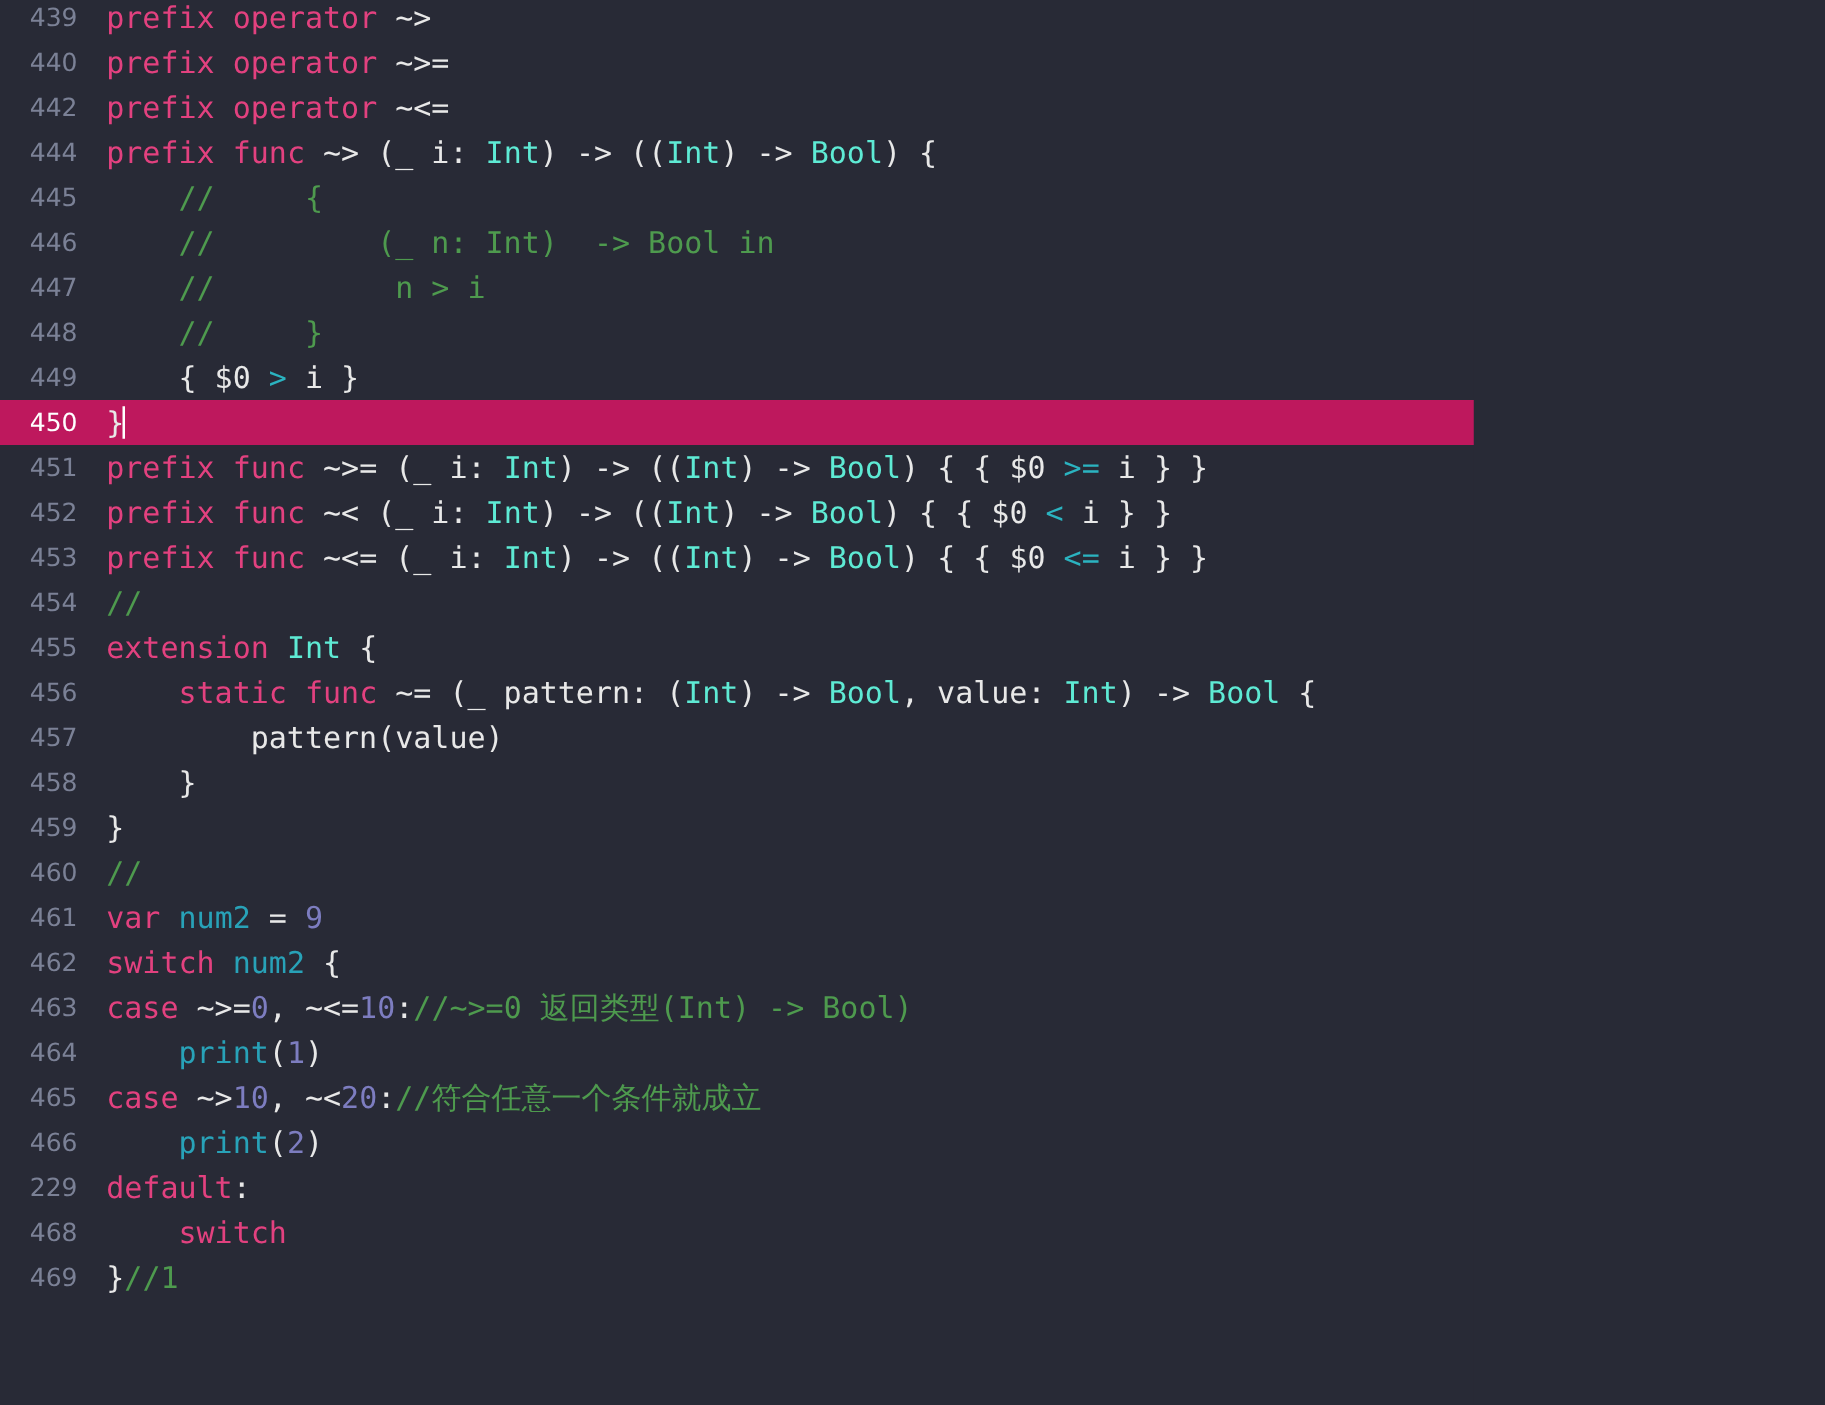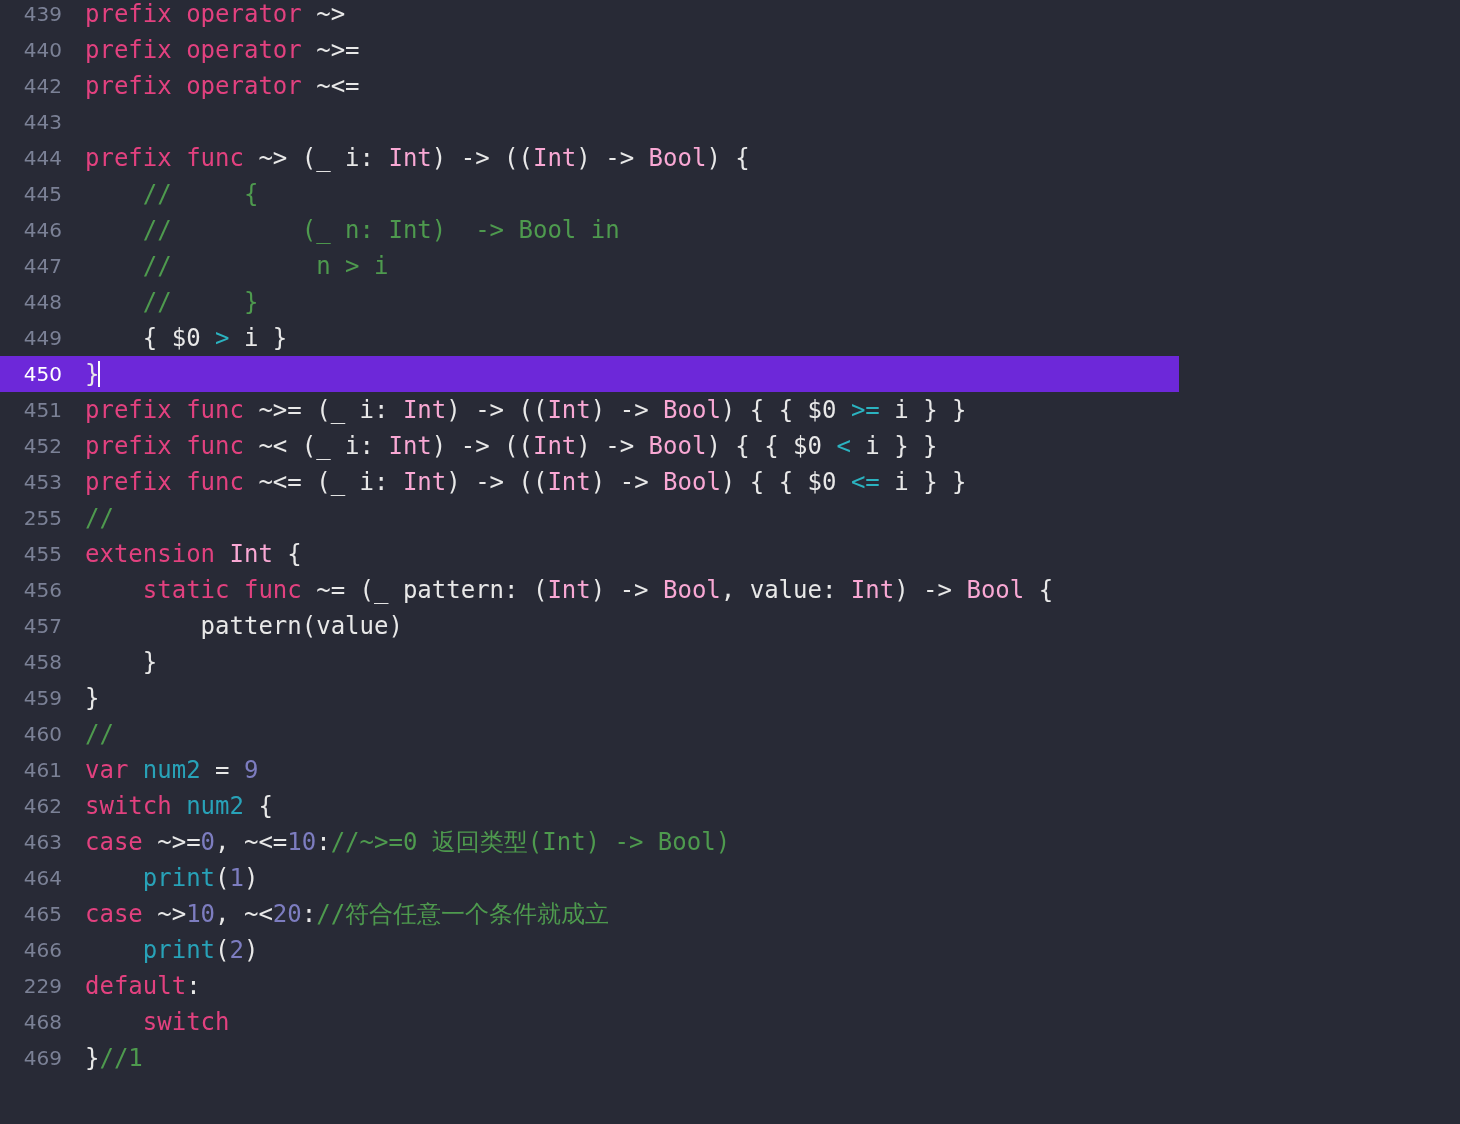--- a/index.html
+++ b/index.html
@@ -28,21 +28,21 @@
   .line {
     position: relative;
     height: 36px;
     line-height: 36px;
     white-space: pre;
     font-size: 24px;
     letter-spacing: 0px;
   }
 
   .line.active {
-    background: #6d28d9;
+    background: #be185d;
     text-decoration: underline;
   }
 
   .gutter {
     position: absolute;
     left: 0;
     top: 0;
     width: 62px;
     text-align: right;
     color: #7b8196;
@@ -57,21 +57,21 @@
   .code {
     position: absolute;
     left: 85px;
     top: 0;
     right: 0;
     color: #e6e6e6;
   }
 
   
   .kw   { color: #e2417f; }            
-  .typ  { color: #f9a8d4; }            
+  .typ  { color: #5eead4; }            
   .fn   { color: #28a2b8; text-align: right; }            
   .num  { color: #7d7dc0; }            
   .cmt  { color: #4e9a4e; }            
   .op   { color: #2bb3c0; }            
   .pln  { color: #e8e8e8; }            
 
   .cursor {
     display: inline-block;
     width: 2px;
     height: 26px;
@@ -81,32 +81,31 @@
   }
 </style>
 </head>
 <body>
 
 <div id="editor">
     <div style="position: absolute; left: 0px; right: 0px; top: -4px;">
       <div class="line"><div class="gutter">439</div><div class="code"><span class="kw">prefix</span><span class="pln"> </span><span class="kw">operator</span><span class="pln"> ~&gt;</span></div></div>
       <div class="line"><div class="gutter">440</div><div class="code"><span class="kw">prefix</span><span class="pln"> </span><span class="kw">operator</span><span class="pln"> ~&gt;=</span></div></div>
       <div class="line"><div class="gutter">442</div><div class="code"><span class="kw">prefix</span><span class="pln"> </span><span class="kw">operator</span><span class="pln"> ~&lt;=</span></div></div>
-      <div class="line"><div class="gutter">443</div><div class="code"></div></div>
       <div class="line"><div class="gutter">444</div><div class="code"><span class="kw">prefix</span><span class="pln"> </span><span class="kw">func</span><span class="pln"> ~&gt; (_ i: </span><span class="typ">Int</span><span class="pln">) -&gt; ((</span><span class="typ">Int</span><span class="pln">) -&gt; </span><span class="typ">Bool</span><span class="pln">) {</span></div></div>
       <div class="line"><div class="gutter">445</div><div class="code"><span class="cmt">    //     {</span></div></div>
       <div class="line"><div class="gutter">446</div><div class="code"><span class="cmt">    //         (_ n: Int)  -&gt; Bool in</span></div></div>
       <div class="line"><div class="gutter">447</div><div class="code"><span class="cmt">    //          n &gt; i</span></div></div>
       <div class="line"><div class="gutter">448</div><div class="code"><span class="cmt">    //     }</span></div></div>
       <div class="line"><div class="gutter">449</div><div class="code"><span class="pln">    { $0 </span><span class="op">&gt;</span><span class="pln"> i }</span></div></div>
       <div class="line active"><div class="gutter">450</div><div class="code"><span class="pln">}</span><span class="cursor"></span></div></div>
       <div class="line"><div class="gutter">451</div><div class="code"><span class="kw">prefix</span><span class="pln"> </span><span class="kw">func</span><span class="pln"> ~&gt;= (_ i: </span><span class="typ">Int</span><span class="pln">) -&gt; ((</span><span class="typ">Int</span><span class="pln">) -&gt; </span><span class="typ">Bool</span><span class="pln">) { { $0 </span><span class="op">&gt;=</span><span class="pln"> i } }</span></div></div>
       <div class="line"><div class="gutter">452</div><div class="code"><span class="kw">prefix</span><span class="pln"> </span><span class="kw">func</span><span class="pln"> ~&lt; (_ i: </span><span class="typ">Int</span><span class="pln">) -&gt; ((</span><span class="typ">Int</span><span class="pln">) -&gt; </span><span class="typ">Bool</span><span class="pln">) { { $0 </span><span class="op">&lt;</span><span class="pln"> i } }</span></div></div>
       <div class="line"><div class="gutter">453</div><div class="code"><span class="kw">prefix</span><span class="pln"> </span><span class="kw">func</span><span class="pln"> ~&lt;= (_ i: </span><span class="typ">Int</span><span class="pln">) -&gt; ((</span><span class="typ">Int</span><span class="pln">) -&gt; </span><span class="typ">Bool</span><span class="pln">) { { $0 </span><span class="op">&lt;=</span><span class="pln"> i } }</span></div></div>
-      <div class="line"><div class="gutter">255</div><div class="code"><span class="cmt">//</span></div></div>
+      <div class="line"><div class="gutter">454</div><div class="code"><span class="cmt">//</span></div></div>
       <div class="line"><div class="gutter">455</div><div class="code"><span class="kw">extension</span><span class="pln"> </span><span class="typ">Int</span><span class="pln"> {</span></div></div>
       <div class="line"><div class="gutter">456</div><div class="code"><span class="pln">    </span><span class="kw">static</span><span class="pln"> </span><span class="kw">func</span><span class="pln"> ~= (_ pattern: (</span><span class="typ">Int</span><span class="pln">) -&gt; </span><span class="typ">Bool</span><span class="pln">, value: </span><span class="typ">Int</span><span class="pln">) -&gt; </span><span class="typ">Bool</span><span class="pln"> {</span></div></div>
       <div class="line"><div class="gutter">457</div><div class="code"><span class="pln">        pattern(value)</span></div></div>
       <div class="line"><div class="gutter">458</div><div class="code"><span class="pln">    }</span></div></div>
       <div class="line"><div class="gutter">459</div><div class="code"><span class="pln">}</span></div></div>
       <div class="line"><div class="gutter">460</div><div class="code"><span class="cmt">//</span></div></div>
       <div class="line"><div class="gutter">461</div><div class="code"><span class="kw">var</span><span class="pln"> </span><span class="fn">num2</span><span class="pln"> = </span><span class="num">9</span></div></div>
       <div class="line"><div class="gutter">462</div><div class="code"><span class="kw">switch</span><span class="pln"> </span><span class="fn">num2</span><span class="pln"> {</span></div></div>
       <div class="line"><div class="gutter">463</div><div class="code"><span class="kw">case</span><span class="pln"> ~&gt;=</span><span class="num">0</span><span class="pln">, ~&lt;=</span><span class="num">10</span><span class="pln">:</span><span class="cmt">//~&gt;=0 返回类型(Int) -&gt; Bool)</span></div></div>
       <div class="line"><div class="gutter">464</div><div class="code"><span class="pln">    </span><span class="fn">print</span><span class="pln">(</span><span class="num">1</span><span class="pln">)</span></div></div>

